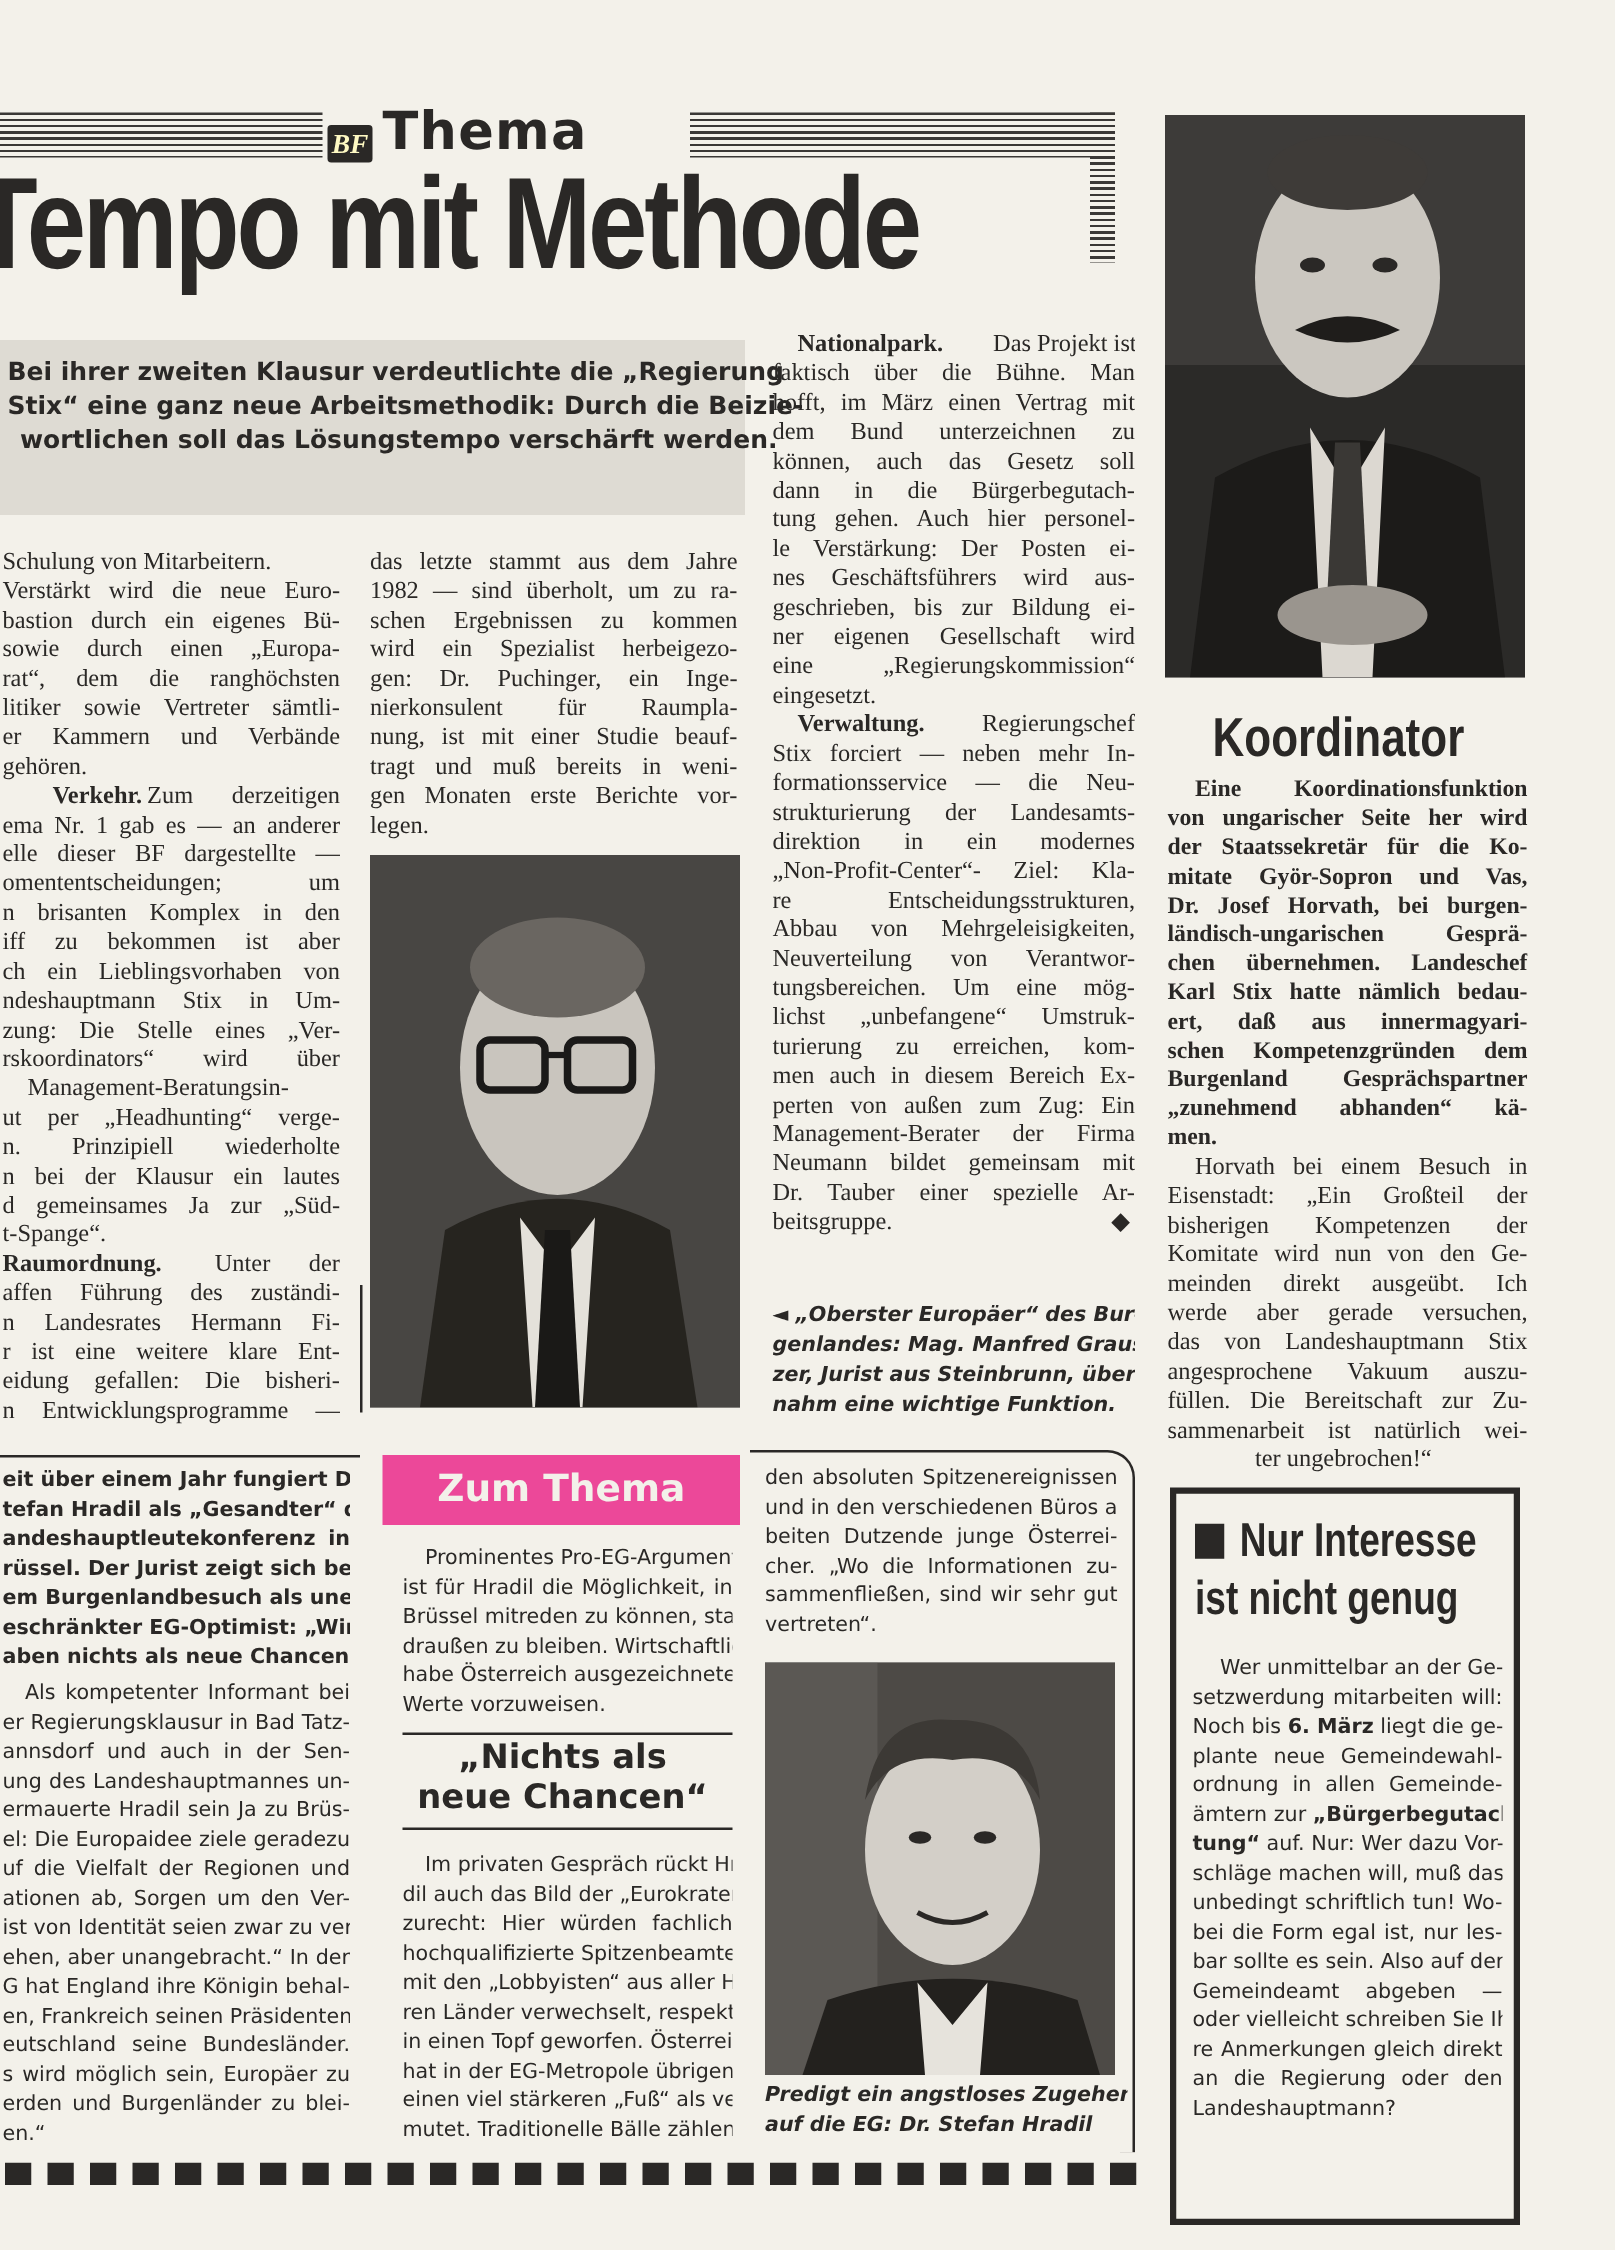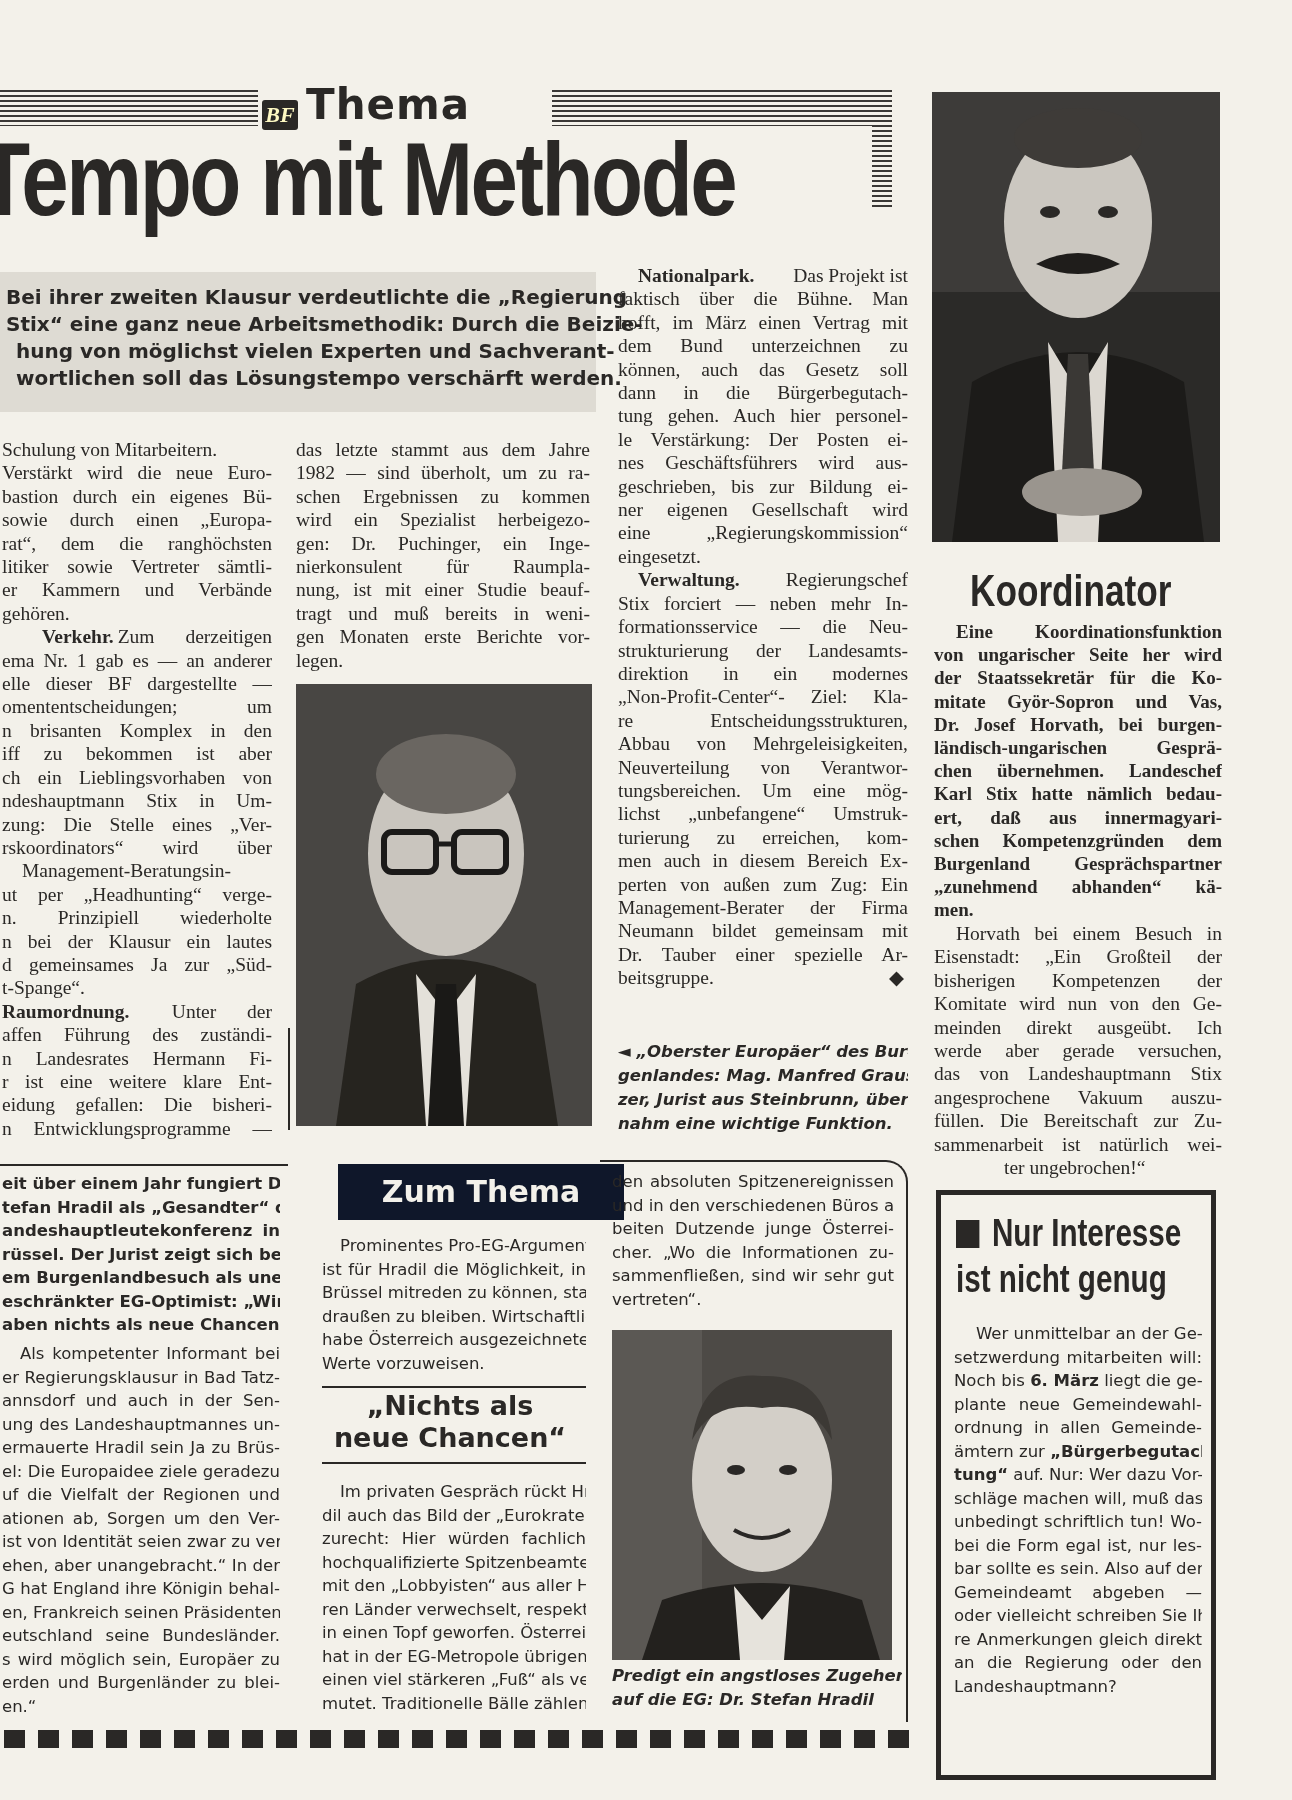--- a/index.html
+++ b/index.html
@@ -19,21 +19,21 @@
 
   .body-serif { font-family:"Liberation Serif", serif; font-size:19.5px; line-height:23.4px; color:#2a2826; }
   .body-bold-serif { font-family:"Liberation Serif", serif; font-weight:bold; font-size:19px; line-height:23.2px; color:#2a2826; }
   .body-sans { font-family:"DejaVu Sans", sans-serif; font-size:16.5px; line-height:23.5px; color:#2a2826; }
   .body-sans-bold { font-family:"DejaVu Sans", sans-serif; font-weight:bold; font-size:16.5px; line-height:23.5px; color:#2a2826; }
   .caption { font-family:"DejaVu Sans", sans-serif; font-style:italic; font-weight:bold; font-size:16.5px; line-height:24px; color:#2a2826; }
 
   .photo { background:#2e2c2a; overflow:hidden; }
   .photo svg { display:block; }
 
-  .section-head-dark { background:#0f172a; color:#f3f1ea; font-family:"DejaVu Sans", sans-serif; font-weight:bold; font-size:30px; text-align:center;margin-left:32px; }
+  .section-head-dark { background:#ec4899; color:#f3f1ea; font-family:"DejaVu Sans", sans-serif; font-weight:bold; font-size:30px; text-align:center; }
   .subhead-bold { font-family:"DejaVu Sans", sans-serif; font-weight:bold; font-size:27px; line-height:32px; text-align:center; color:#2a2826; }
   .cond-head { font-family:"Liberation Sans", sans-serif; font-weight:bold; color:#2a2826; transform-origin:left top; white-space:nowrap; }
 
   .rule { background:#2a2826; }
   .dash-bar { display:flex; gap:13px; }
   .dash-bar span { width:21px; height:18px; background:#2a2826; display:inline-block; }
 </style>
 </head>
 <body>
 
@@ -42,21 +42,20 @@
   <span class="bf-logo">BF</span><span class="kicker-text">Thema</span>
 </div>
 <div class="abs kicker-stripes" style="left:552px;top:90px;width:340px;"></div>
 <div class="abs" style="left:872px;top:90px;width:20px;height:120px;background:repeating-linear-gradient(#3a3836 0 2px,#f3f1ea 2px 5px);"></div>
 
 <div class="abs headline" style="left:-22px;top:120px;">Tempo mit Methode</div>
 
 <div class="abs lead-box" style="left:0;top:272px;width:596px;height:140px;padding:12px 0 0 6px;box-sizing:border-box;">
   <div class="lead-line">Bei ihrer zweiten Klausur verdeutlichte die „Regierung</div>
   <div class="lead-line">Stix“ eine ganz neue Arbeitsmethodik: Durch die Beizie-</div>
-  <div class="lead-line" style="padding-left:10px;">hung von möglichst vielen Experten und Sachverant-</div>
   <div class="lead-line" style="padding-left:10px;">wortlichen soll das Lösungstempo verschärft werden.</div>
 </div>
 
 <div class="abs body-serif" style="left:2px;top:438px;width:270px;font-family:Liberation Serif, serif;">
   <span class="col-line">Schulung von Mitarbeitern.</span>
   <span class="col-line just">Verstärkt wird die neue Euro-</span>
   <span class="col-line just">bastion durch ein eigenes Bü-</span>
   <span class="col-line just">sowie durch einen „Europa-</span>
   <span class="col-line just">rat“, dem die ranghöchsten</span>
   <span class="col-line just">litiker sowie Vertreter sämtli-</span>
@@ -115,21 +114,21 @@
     <rect x="88" y="148" width="52" height="40" rx="8" fill="none" stroke="#1b1a19" stroke-width="6"></rect>
     <rect x="158" y="148" width="52" height="40" rx="8" fill="none" stroke="#1b1a19" stroke-width="6"></rect>
     <line x1="140" y1="160" x2="158" y2="160" stroke="#1b1a19" stroke-width="5"></line>
     <path d="M40 442 L60 300 Q150 250 240 300 L262 442 Z" fill="#26241f"></path>
     <path d="M120 290 L150 330 L180 290 L170 442 L130 442 Z" fill="#e4e1da"></path>
     <path d="M140 300 L160 300 L168 442 L132 442 Z" fill="#1a1917"></path>
   </svg>
 </div>
 
 <div class="abs body-serif" style="left:618px;top:264px;width:290px;">
-  <span class="col-line" style="display:flex;justify-content:space-between;padding-left:20px;">
+  <span class="col-line" style="display:flex;justify-content:flex-start;padding-left:20px;gap:40px;">
       <b>Nationalpark.</b>
       <span>Das Projekt ist</span>
     </span>
   <span class="col-line just">faktisch über die Bühne. Man</span>
   <span class="col-line just">hofft, im März einen Vertrag mit</span>
   <span class="col-line just">dem Bund unterzeichnen zu</span>
   <span class="col-line just">können, auch das Gesetz soll</span>
   <span class="col-line just">dann in die Bürgerbegutach-</span>
   <span class="col-line just">tung gehen. Auch hier personel-</span>
   <span class="col-line just">le Verstärkung: Der Posten ei-</span>

